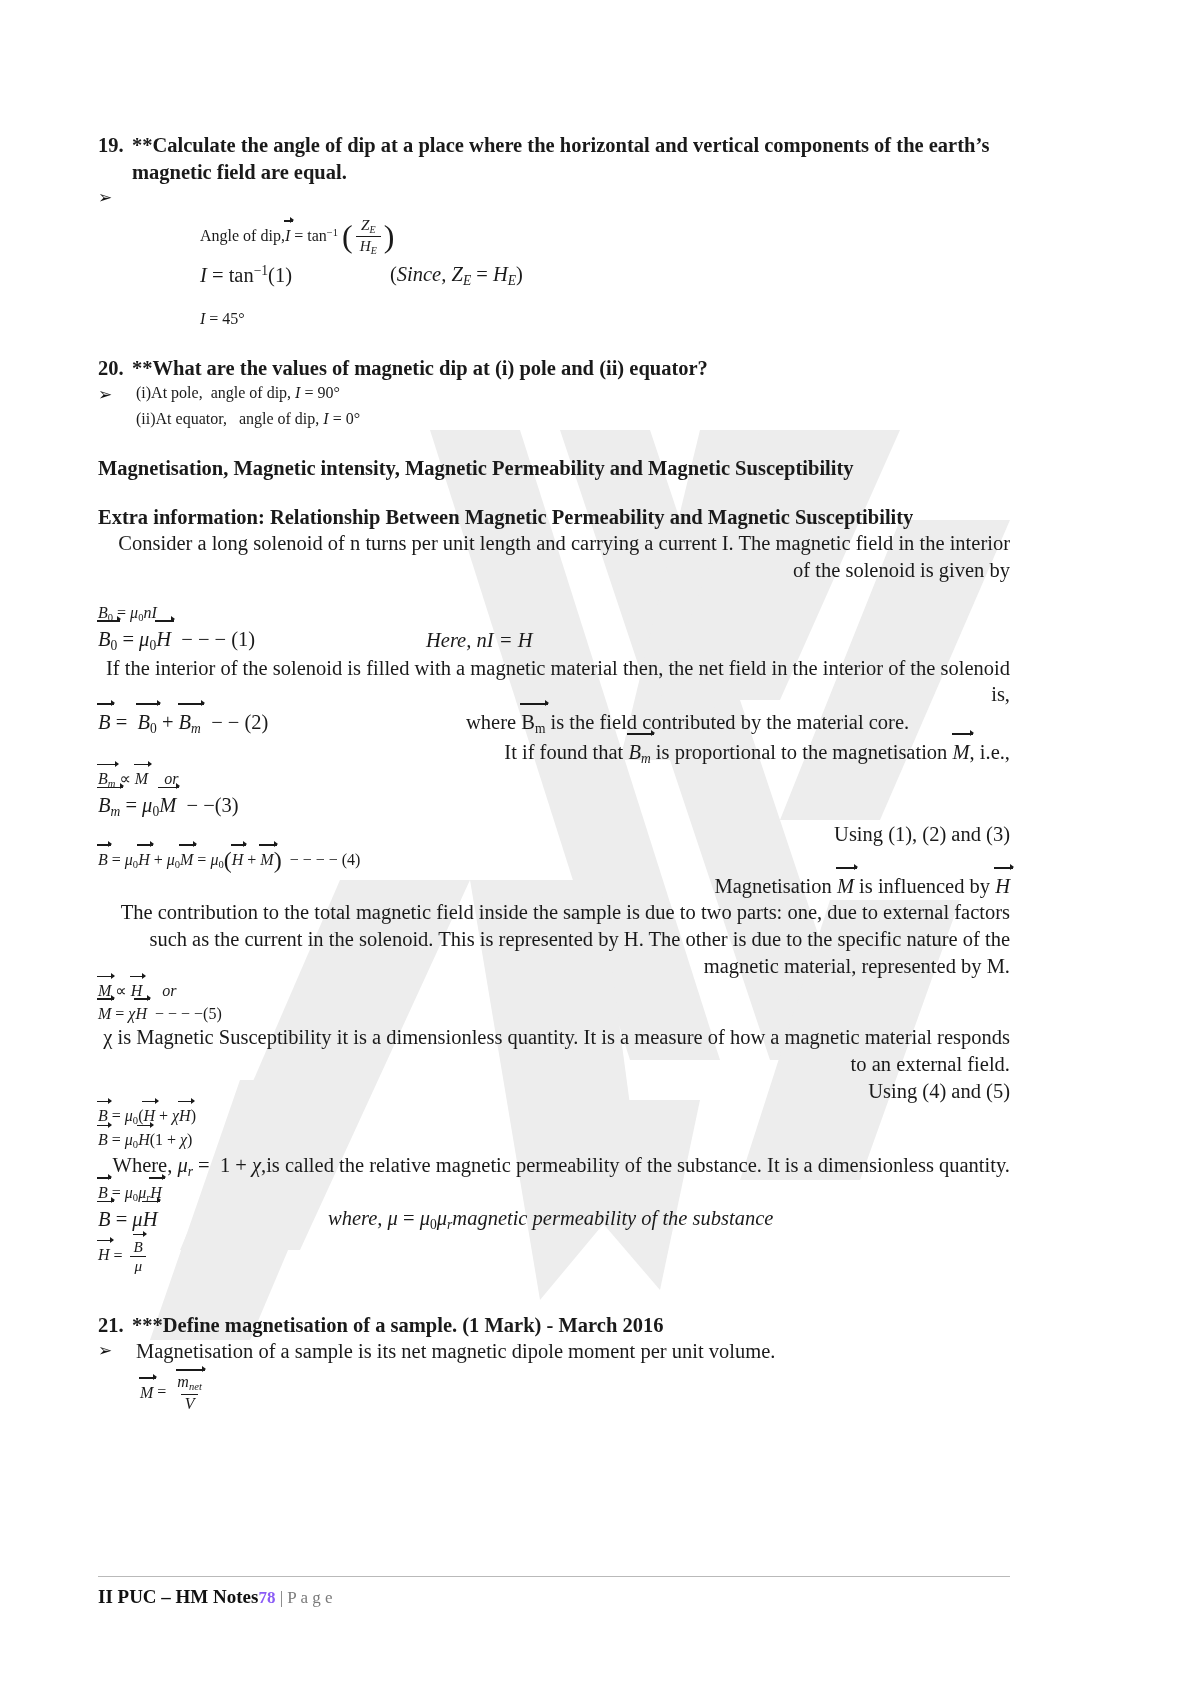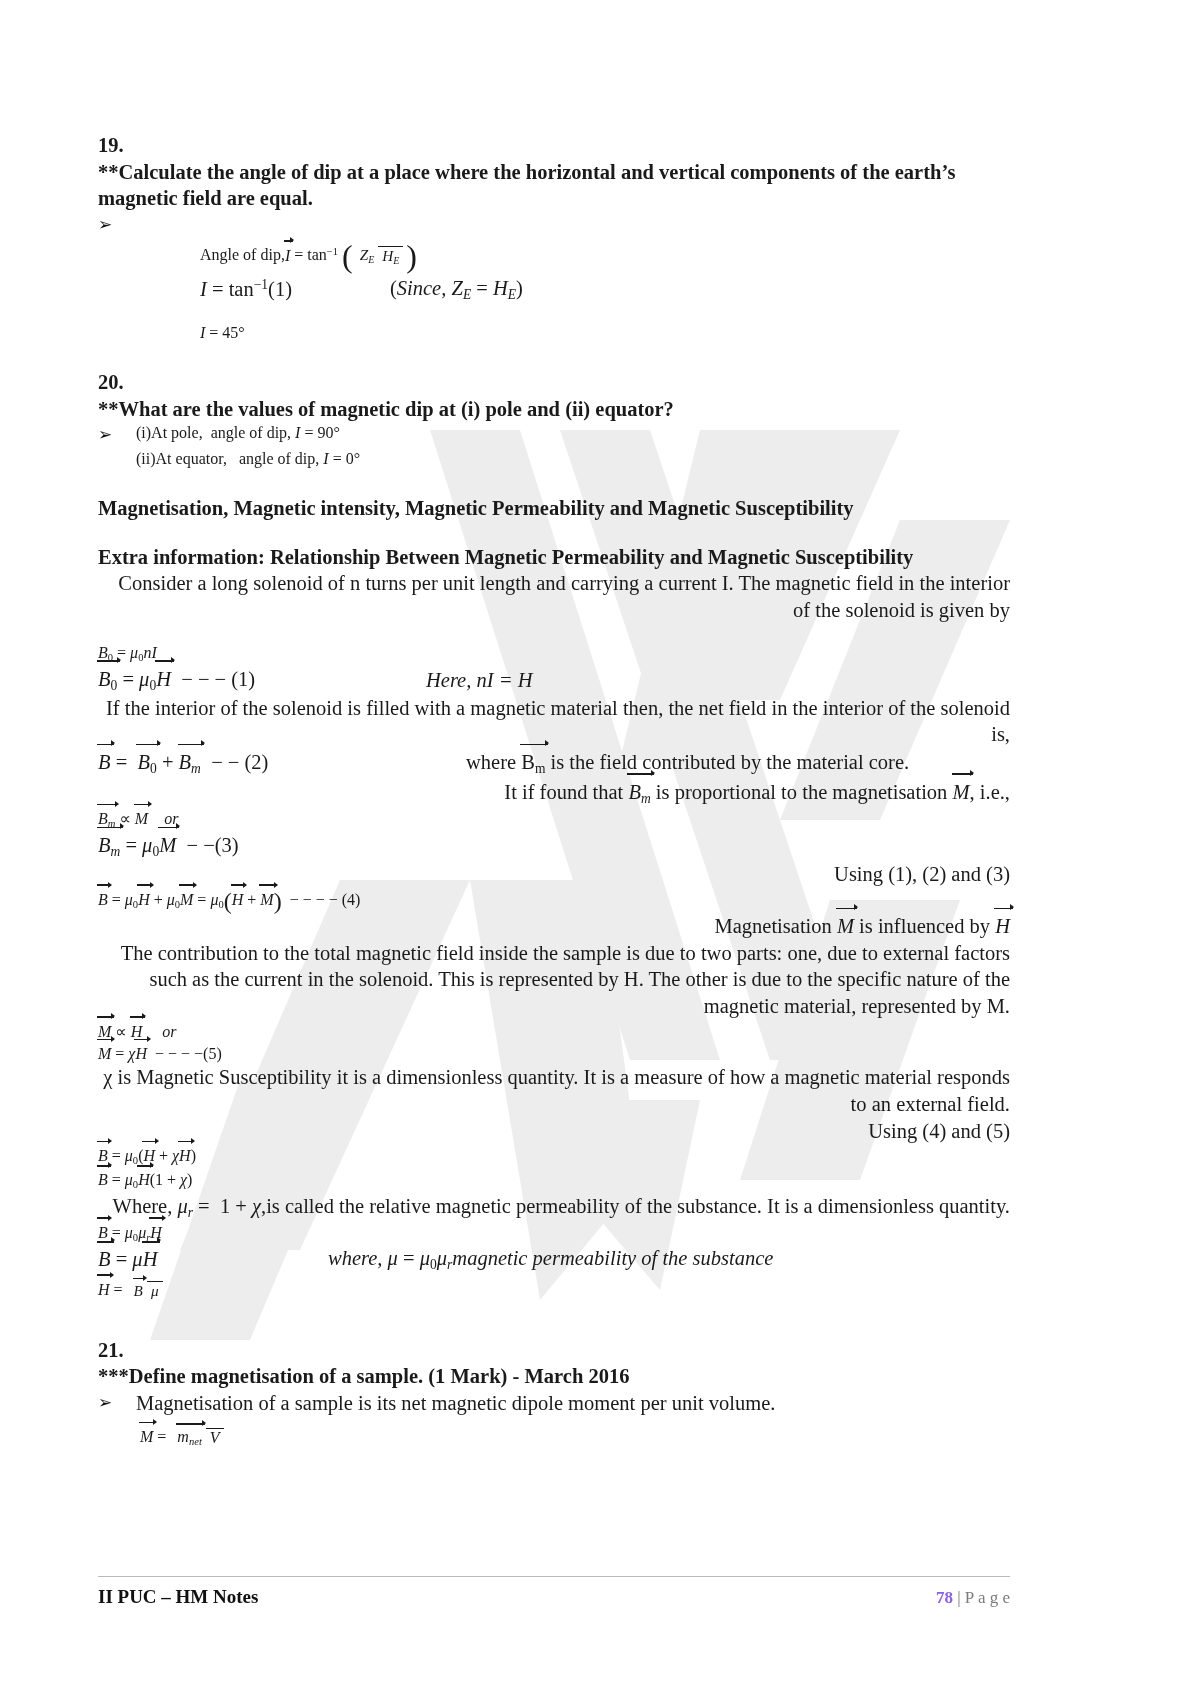--- a/index.html
+++ b/index.html
@@ -36,21 +36,20 @@
   }
 
   
   .q-head {
     font-weight: bold;
     font-size: 20.5px;
     line-height: 1.30;
     display: flex;
     align-items: flex-start;
     margin: 0;
-    flex-direction: column;
   }
   .q-num {
     flex: 0 0 auto;
     width: 34px;
     font-weight: bold;
   }
   .q-text { flex: 1 1 auto; }
 
   .bullet-row {
     display: flex;
@@ -127,20 +126,21 @@
   }
 
   .up { font-style: normal; }
   sub.s { font-size: 0.66em; font-style: italic; vertical-align: -0.28em; }
   sub.sn { font-size: 0.66em; font-style: normal; vertical-align: -0.28em; }
   sup.s { font-size: 0.66em; font-style: normal; vertical-align: 0.5em; }
 
   
   .frac {
     display: inline-flex;
+    flex-direction: column;
     align-items: center;
     vertical-align: middle;
     margin: 0 3px;
     font-size: 0.95em;
     position: relative;
     top: -0.05em;
   }
   .frac .num { padding: 0 4px; line-height: 1.18; }
   .frac .den { padding: 0 4px; line-height: 1.18; border-top: 1.6px solid #1a1a1a; }
 
@@ -156,21 +156,21 @@
 
   
   .footer {
     position: absolute;
     left: 98px;
     top: 1576px;
     width: 912px;
     border-top: 1.4px solid #b9b9b9;
     padding-top: 9px;
     display: flex;
-    justify-content: space-between;
+    justify-content: flex-start;
     align-items: baseline;
     z-index: 2;
   }
   .footer-left {
     font-weight: bold;
     font-size: 19px;
     color: #111;
   }
   .footer-right {
     font-size: 17px;

